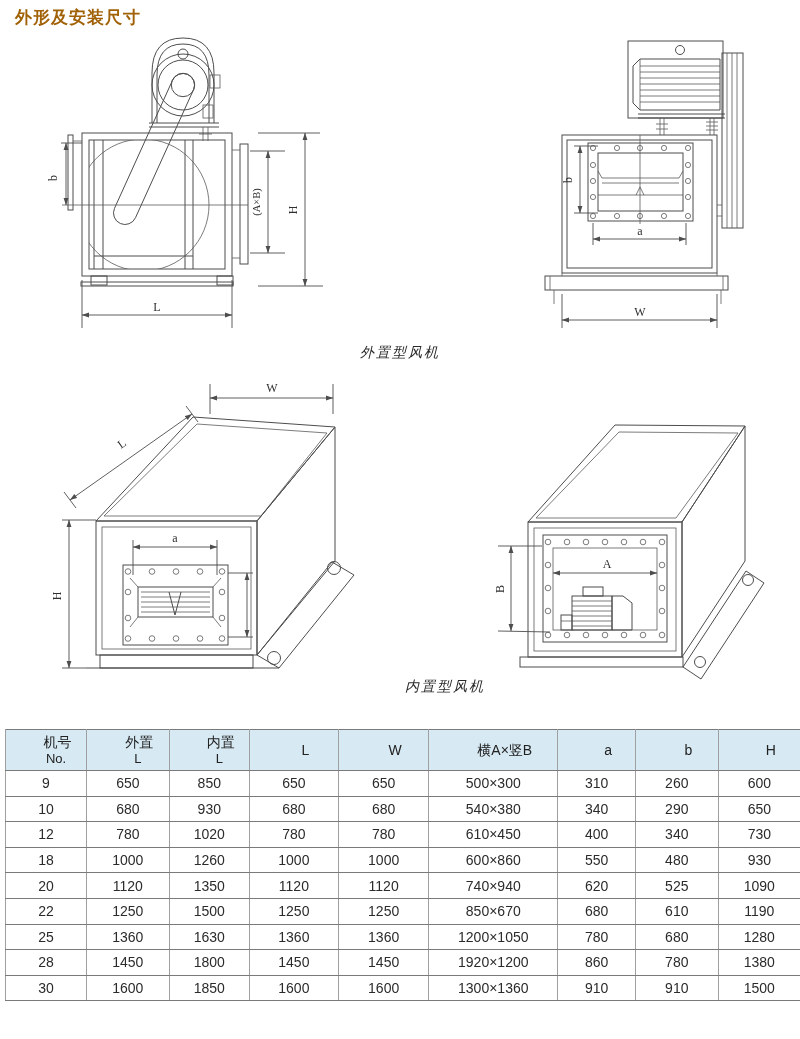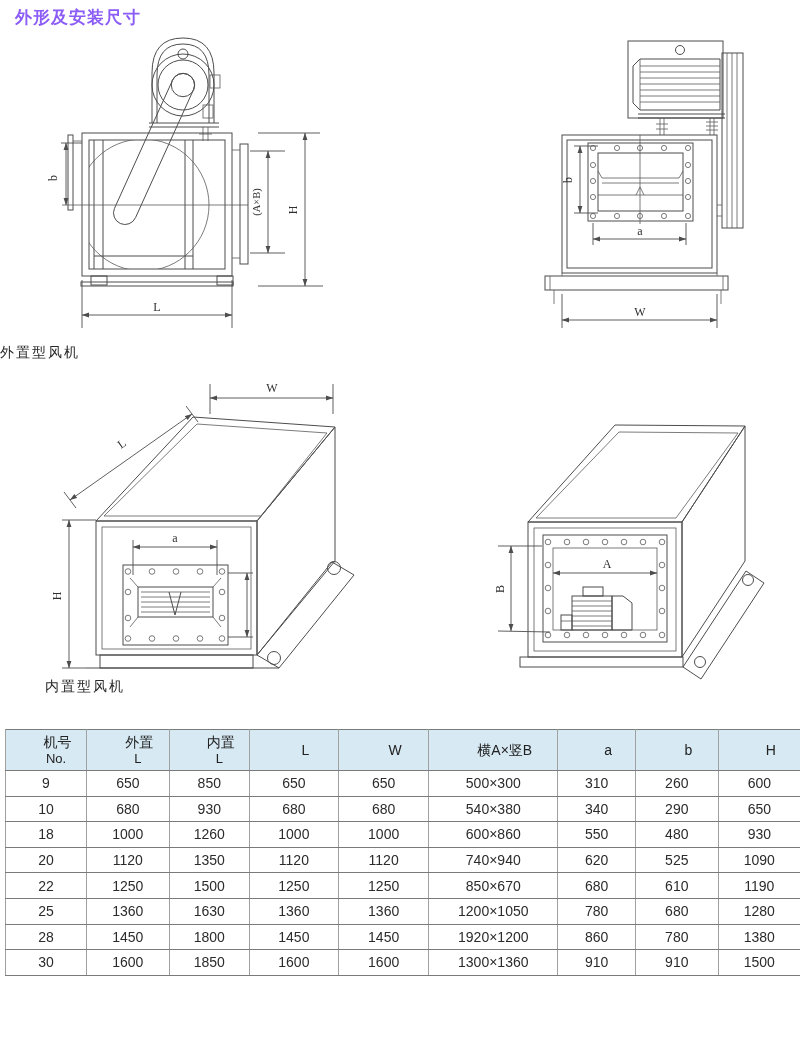--- a/index.html
+++ b/index.html
@@ -2,25 +2,25 @@
 <html><head>
 <meta charset="utf-8">
 <style>
   html,body{margin:0;padding:0;}
   body{
     width:800px;height:1039px;position:relative;background:#ffffff;
     font-family:"Liberation Sans",sans-serif;overflow:hidden;
   }
   .page-title{
     position:absolute;left:15px;top:6px;font-size:17px;font-weight:bold;
-    color:#8b5cf6;letter-spacing:1px;
+    color:#a16207;letter-spacing:1px;
   }
   .fig-caption{
-    position:absolute;left:0;width:800px;text-align:left;
-    font-size:14px;color:#2a2a2a;letter-spacing:2px;
+    position:absolute;left:0;width:800px;text-align:center;
+    font-size:14px;color:#2a2a2a;letter-spacing:2px;font-style:italic;
   }
   #cap-external{top:344px;}
   #cap-internal{top:678px;padding-left:45px;}
   svg.drawing{position:absolute;}
   #svg-ext-front{left:45px;top:28px;}
   #svg-ext-side{left:490px;top:28px;}
   #svg-int-outlet{left:20px;top:370px;}
   #svg-int-inlet{left:420px;top:390px;}
   .ol{fill:none;stroke:#4d4d4d;stroke-width:1;}
   .thin{fill:none;stroke:#5a5a5a;stroke-width:0.8;}
@@ -451,20 +451,31 @@
         <td>680</td>
         <td>930</td>
         <td>680</td>
         <td>680</td>
         <td>540×380</td>
         <td>340</td>
         <td>290</td>
         <td>650</td>
       </tr>
       <tr>
+        <td>12</td>
+        <td>780</td>
+        <td>1020</td>
+        <td>780</td>
+        <td>780</td>
+        <td>610×450</td>
+        <td>400</td>
+        <td>340</td>
+        <td>730</td>
+      </tr>
+      <tr>
         <td>18</td>
         <td>1000</td>
         <td>1260</td>
         <td>1000</td>
         <td>1000</td>
         <td>600×860</td>
         <td>550</td>
         <td>480</td>
         <td>930</td>
       </tr>

